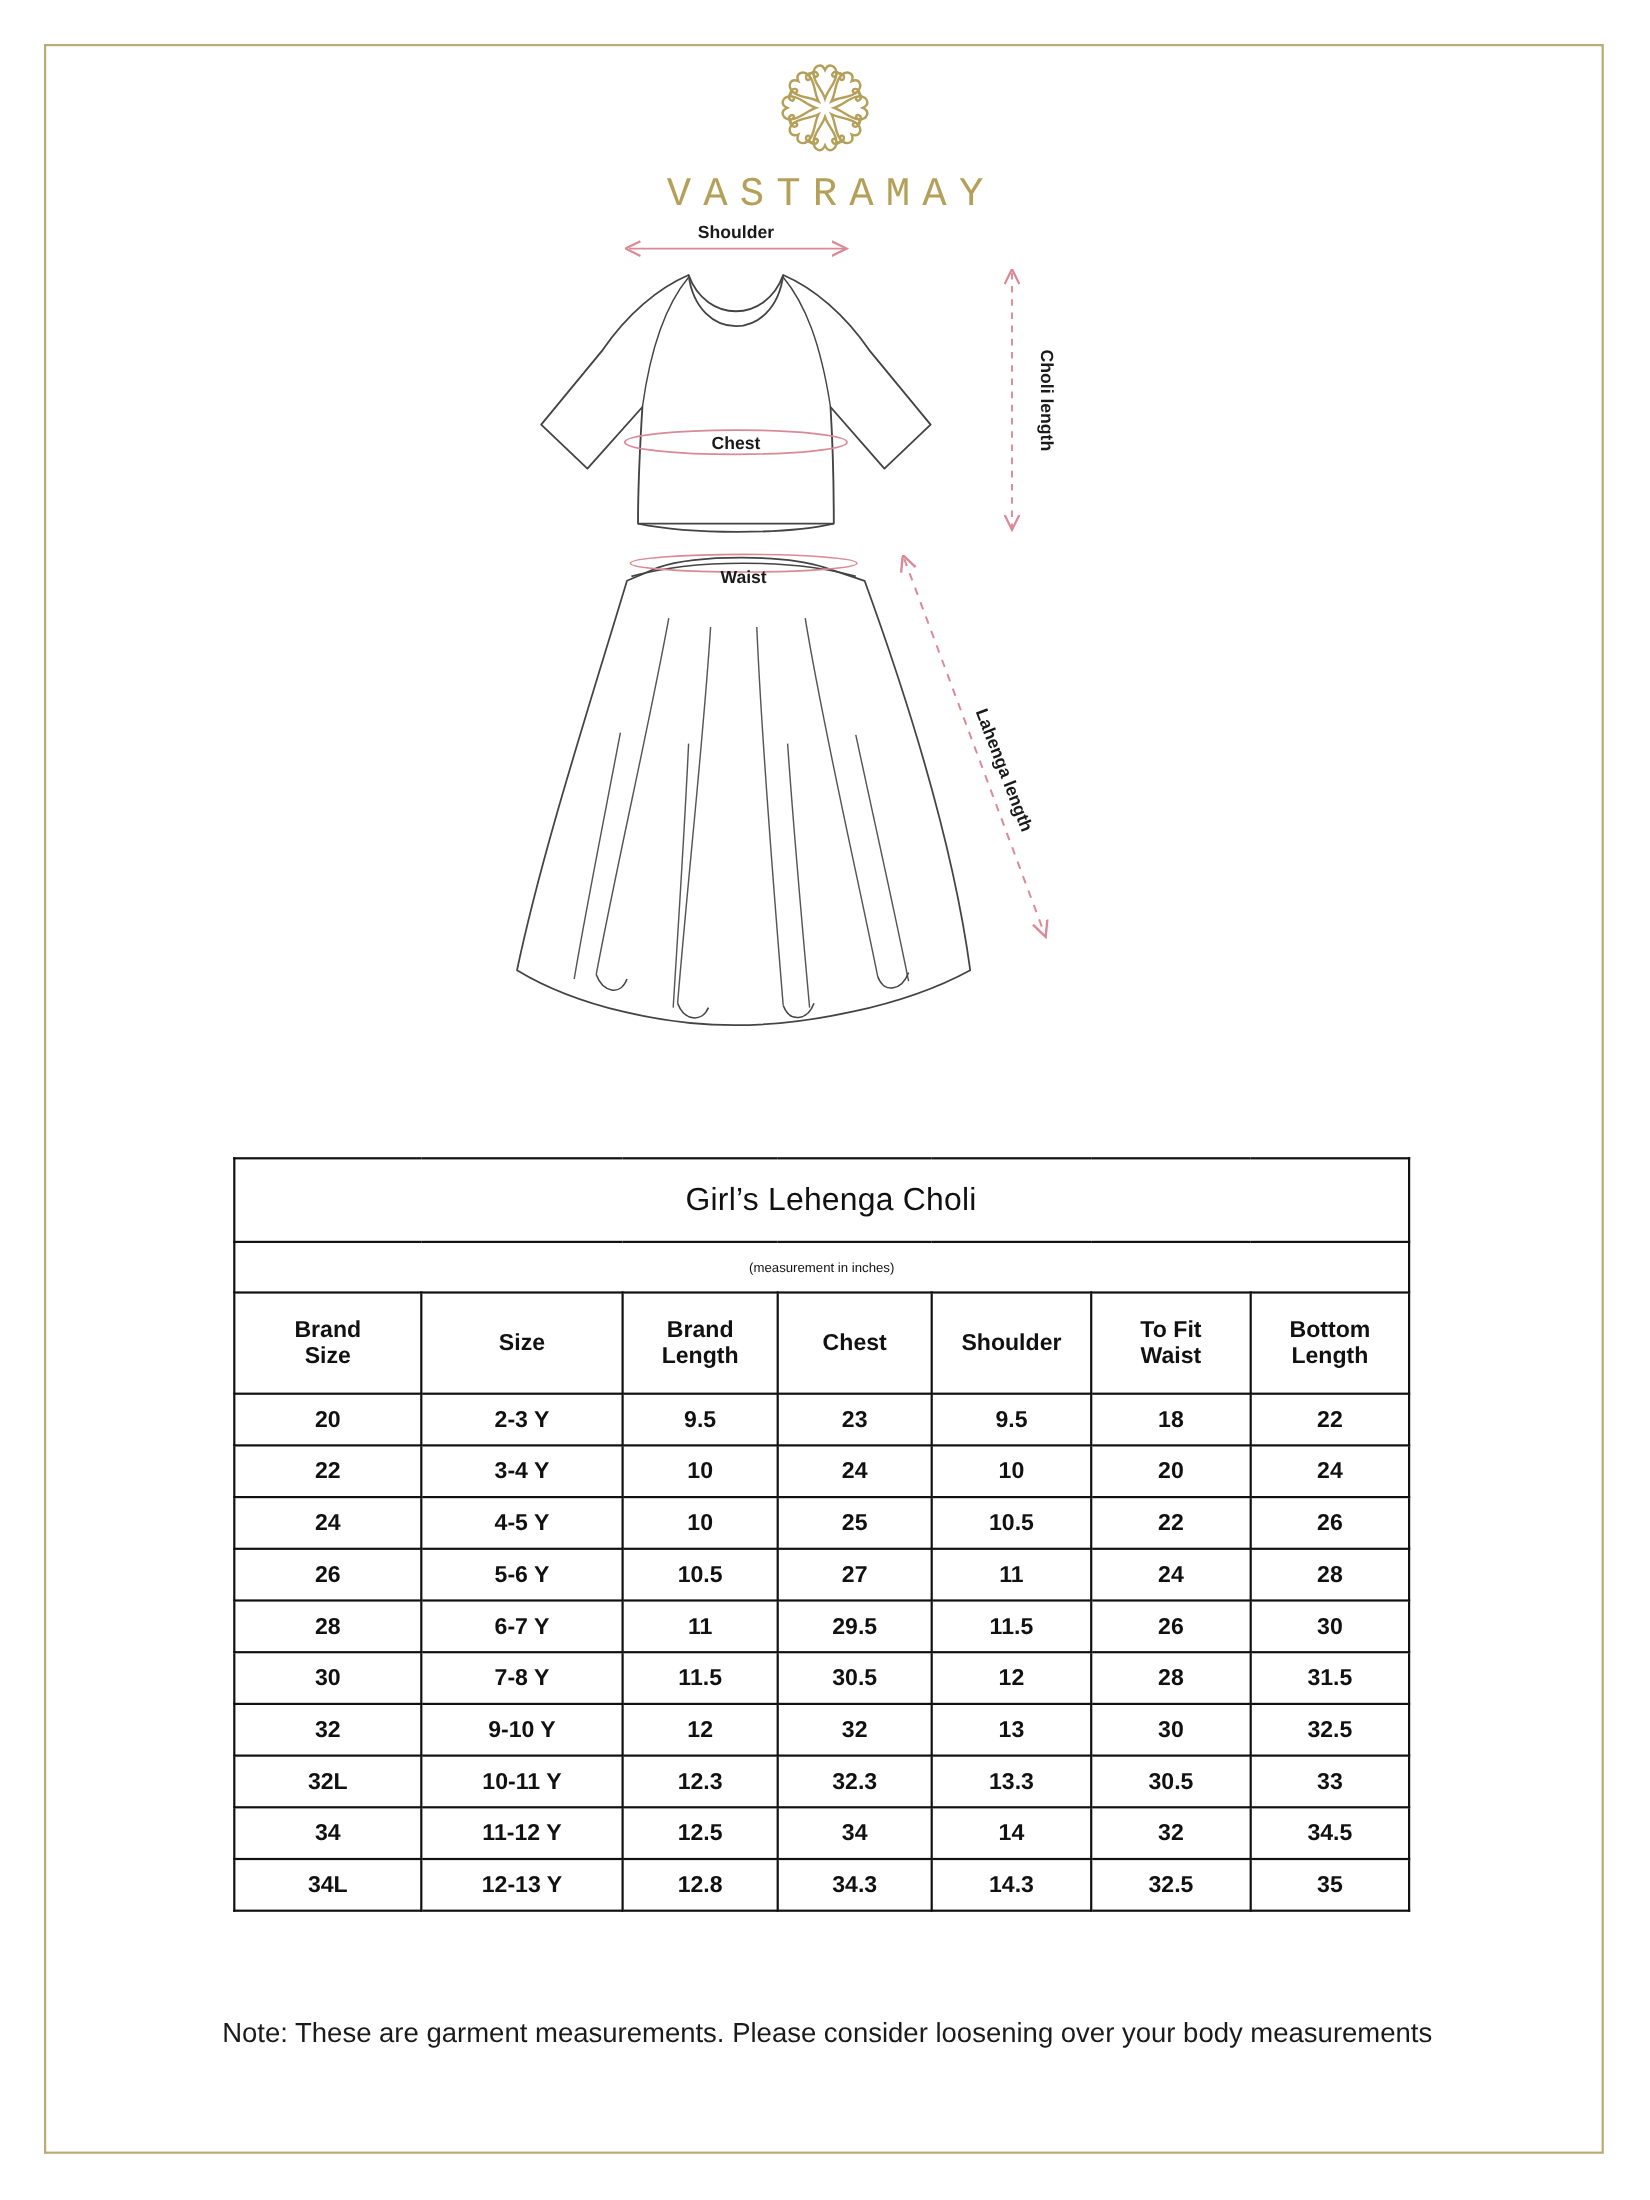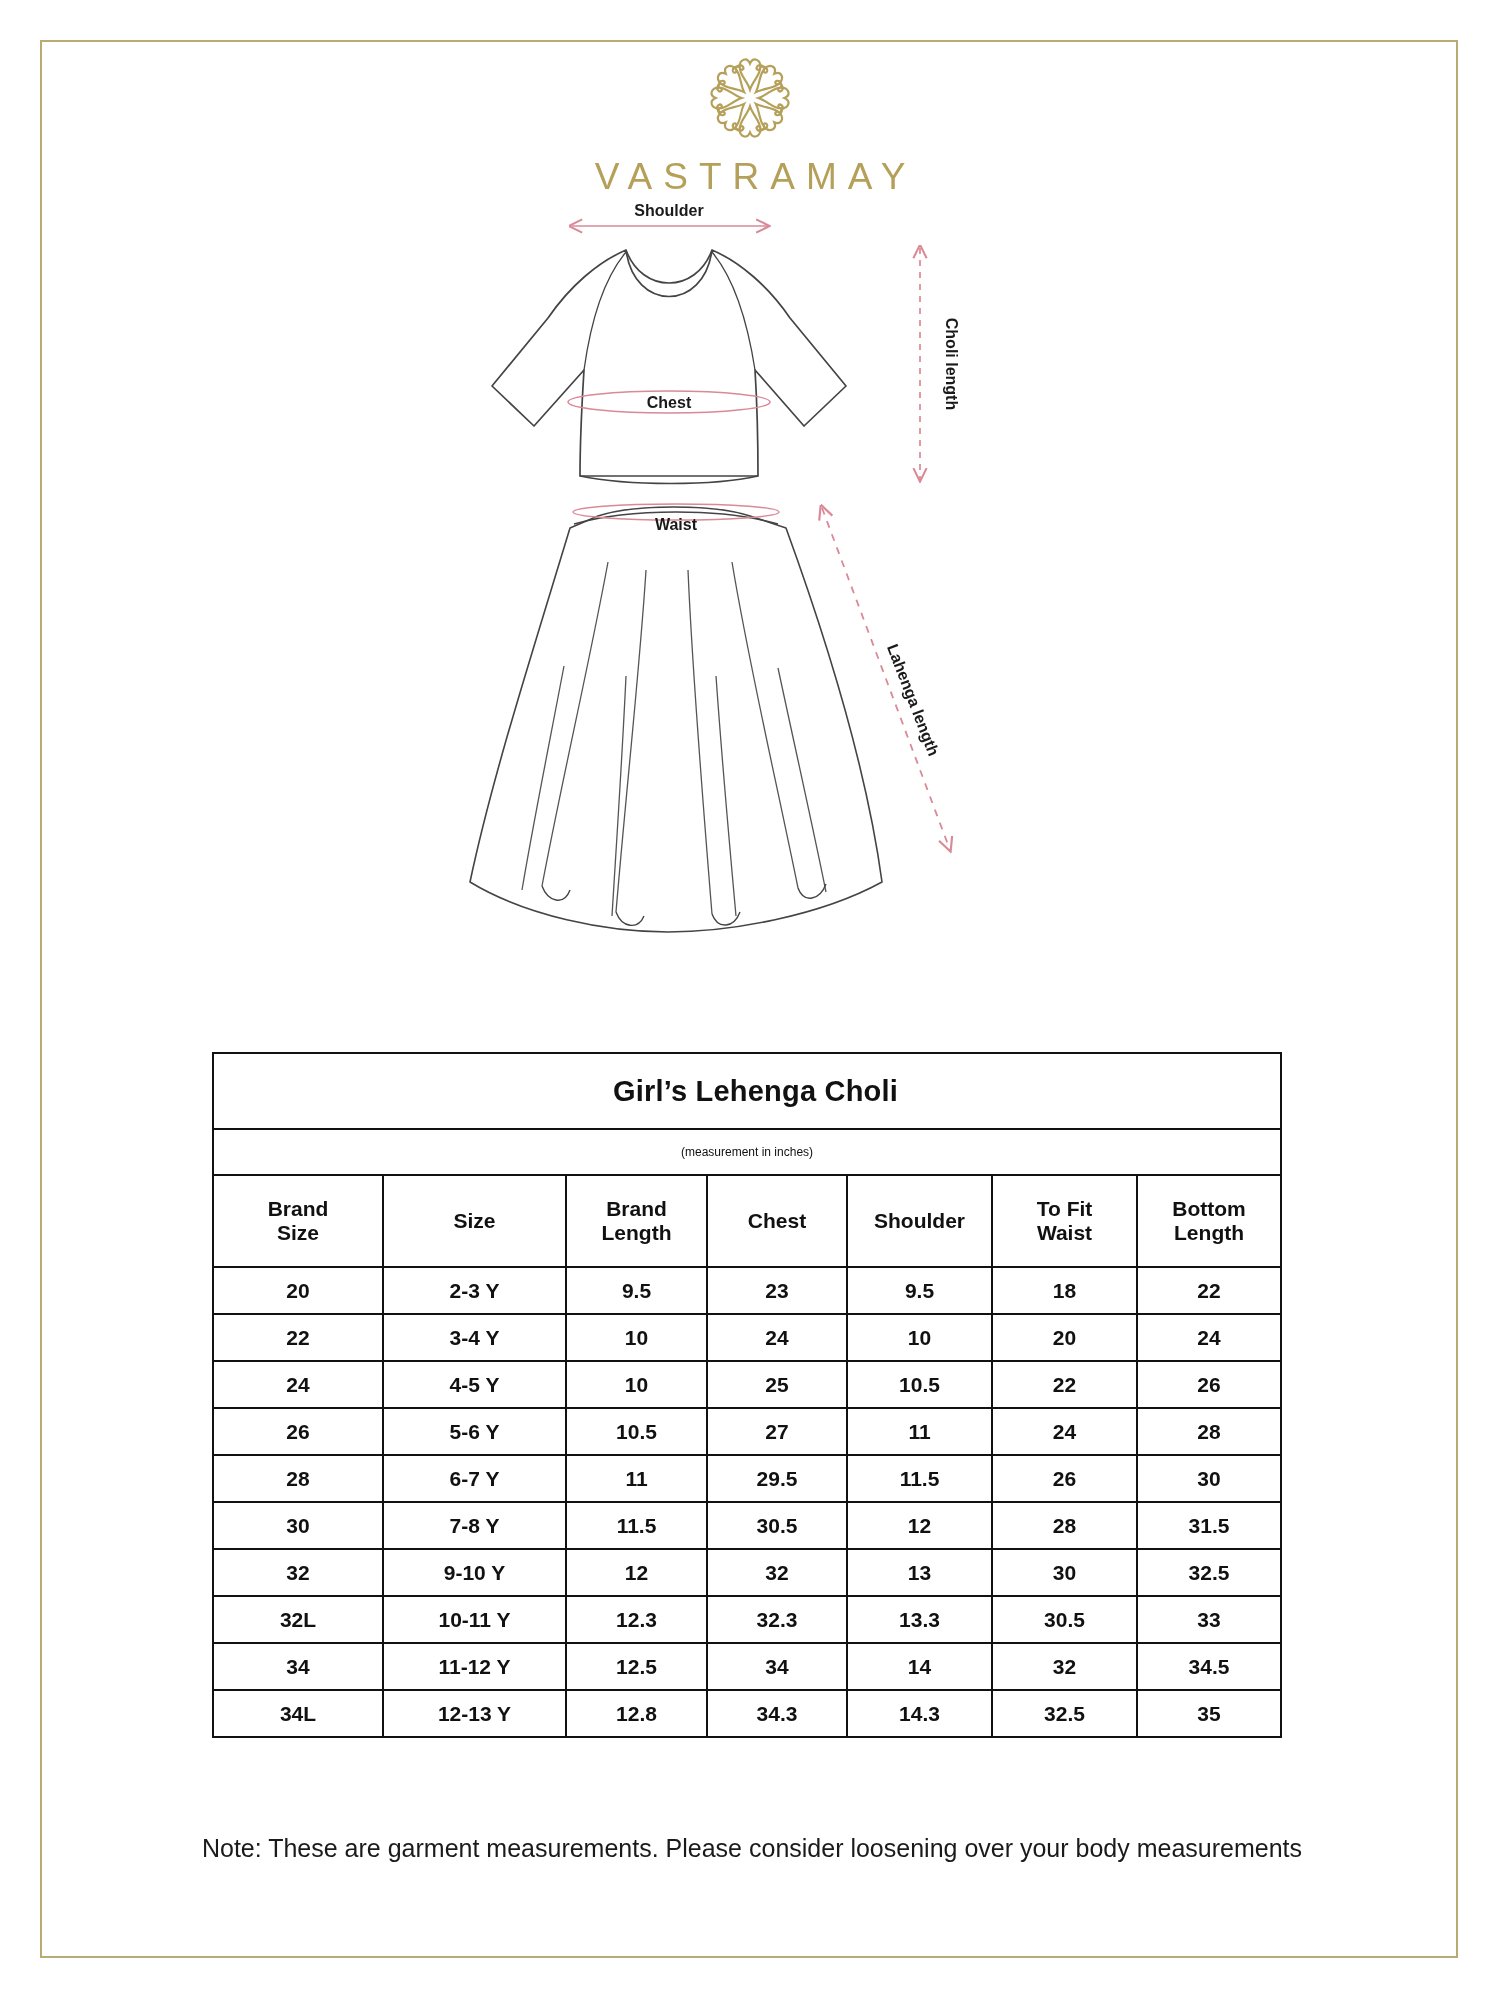--- a/index.html
+++ b/index.html
@@ -34,21 +34,21 @@
   .logo-block {
     position: absolute;
     left: 0;
     top: 46px;
     width: 1500px;
     text-align: center;
   }
   .logo-mark { display: block; margin: 0 auto; }
   .logo-word {
     margin-top: 6px;
-    font-family: Liberation Sans, sans-serif;
+    font-family: Liberation Mono, monospace;
     font-size: 37px;
     letter-spacing: 11px;
     color: #b5a05a;
     text-indent: 11px;
     font-weight: 400;
   }
 
   
   .illustration {
     position: absolute;
@@ -80,21 +80,21 @@
   table.size-table td,
   table.size-table th {
     border: 2px solid #111111;
     text-align: center;
     vertical-align: middle;
     color: #111111;
     font-family: "Liberation Sans", sans-serif;
   }
   .tbl-title {
     font-size: 29px;
-    font-weight: bold;
+    font-weight: normal;
     height: 76px;
     letter-spacing: .2px;
     padding-left: 17px;
   }
   .tbl-sub {
     font-size: 12px;
     font-weight: normal;
     height: 46px;
   }
   .tbl-head th {

